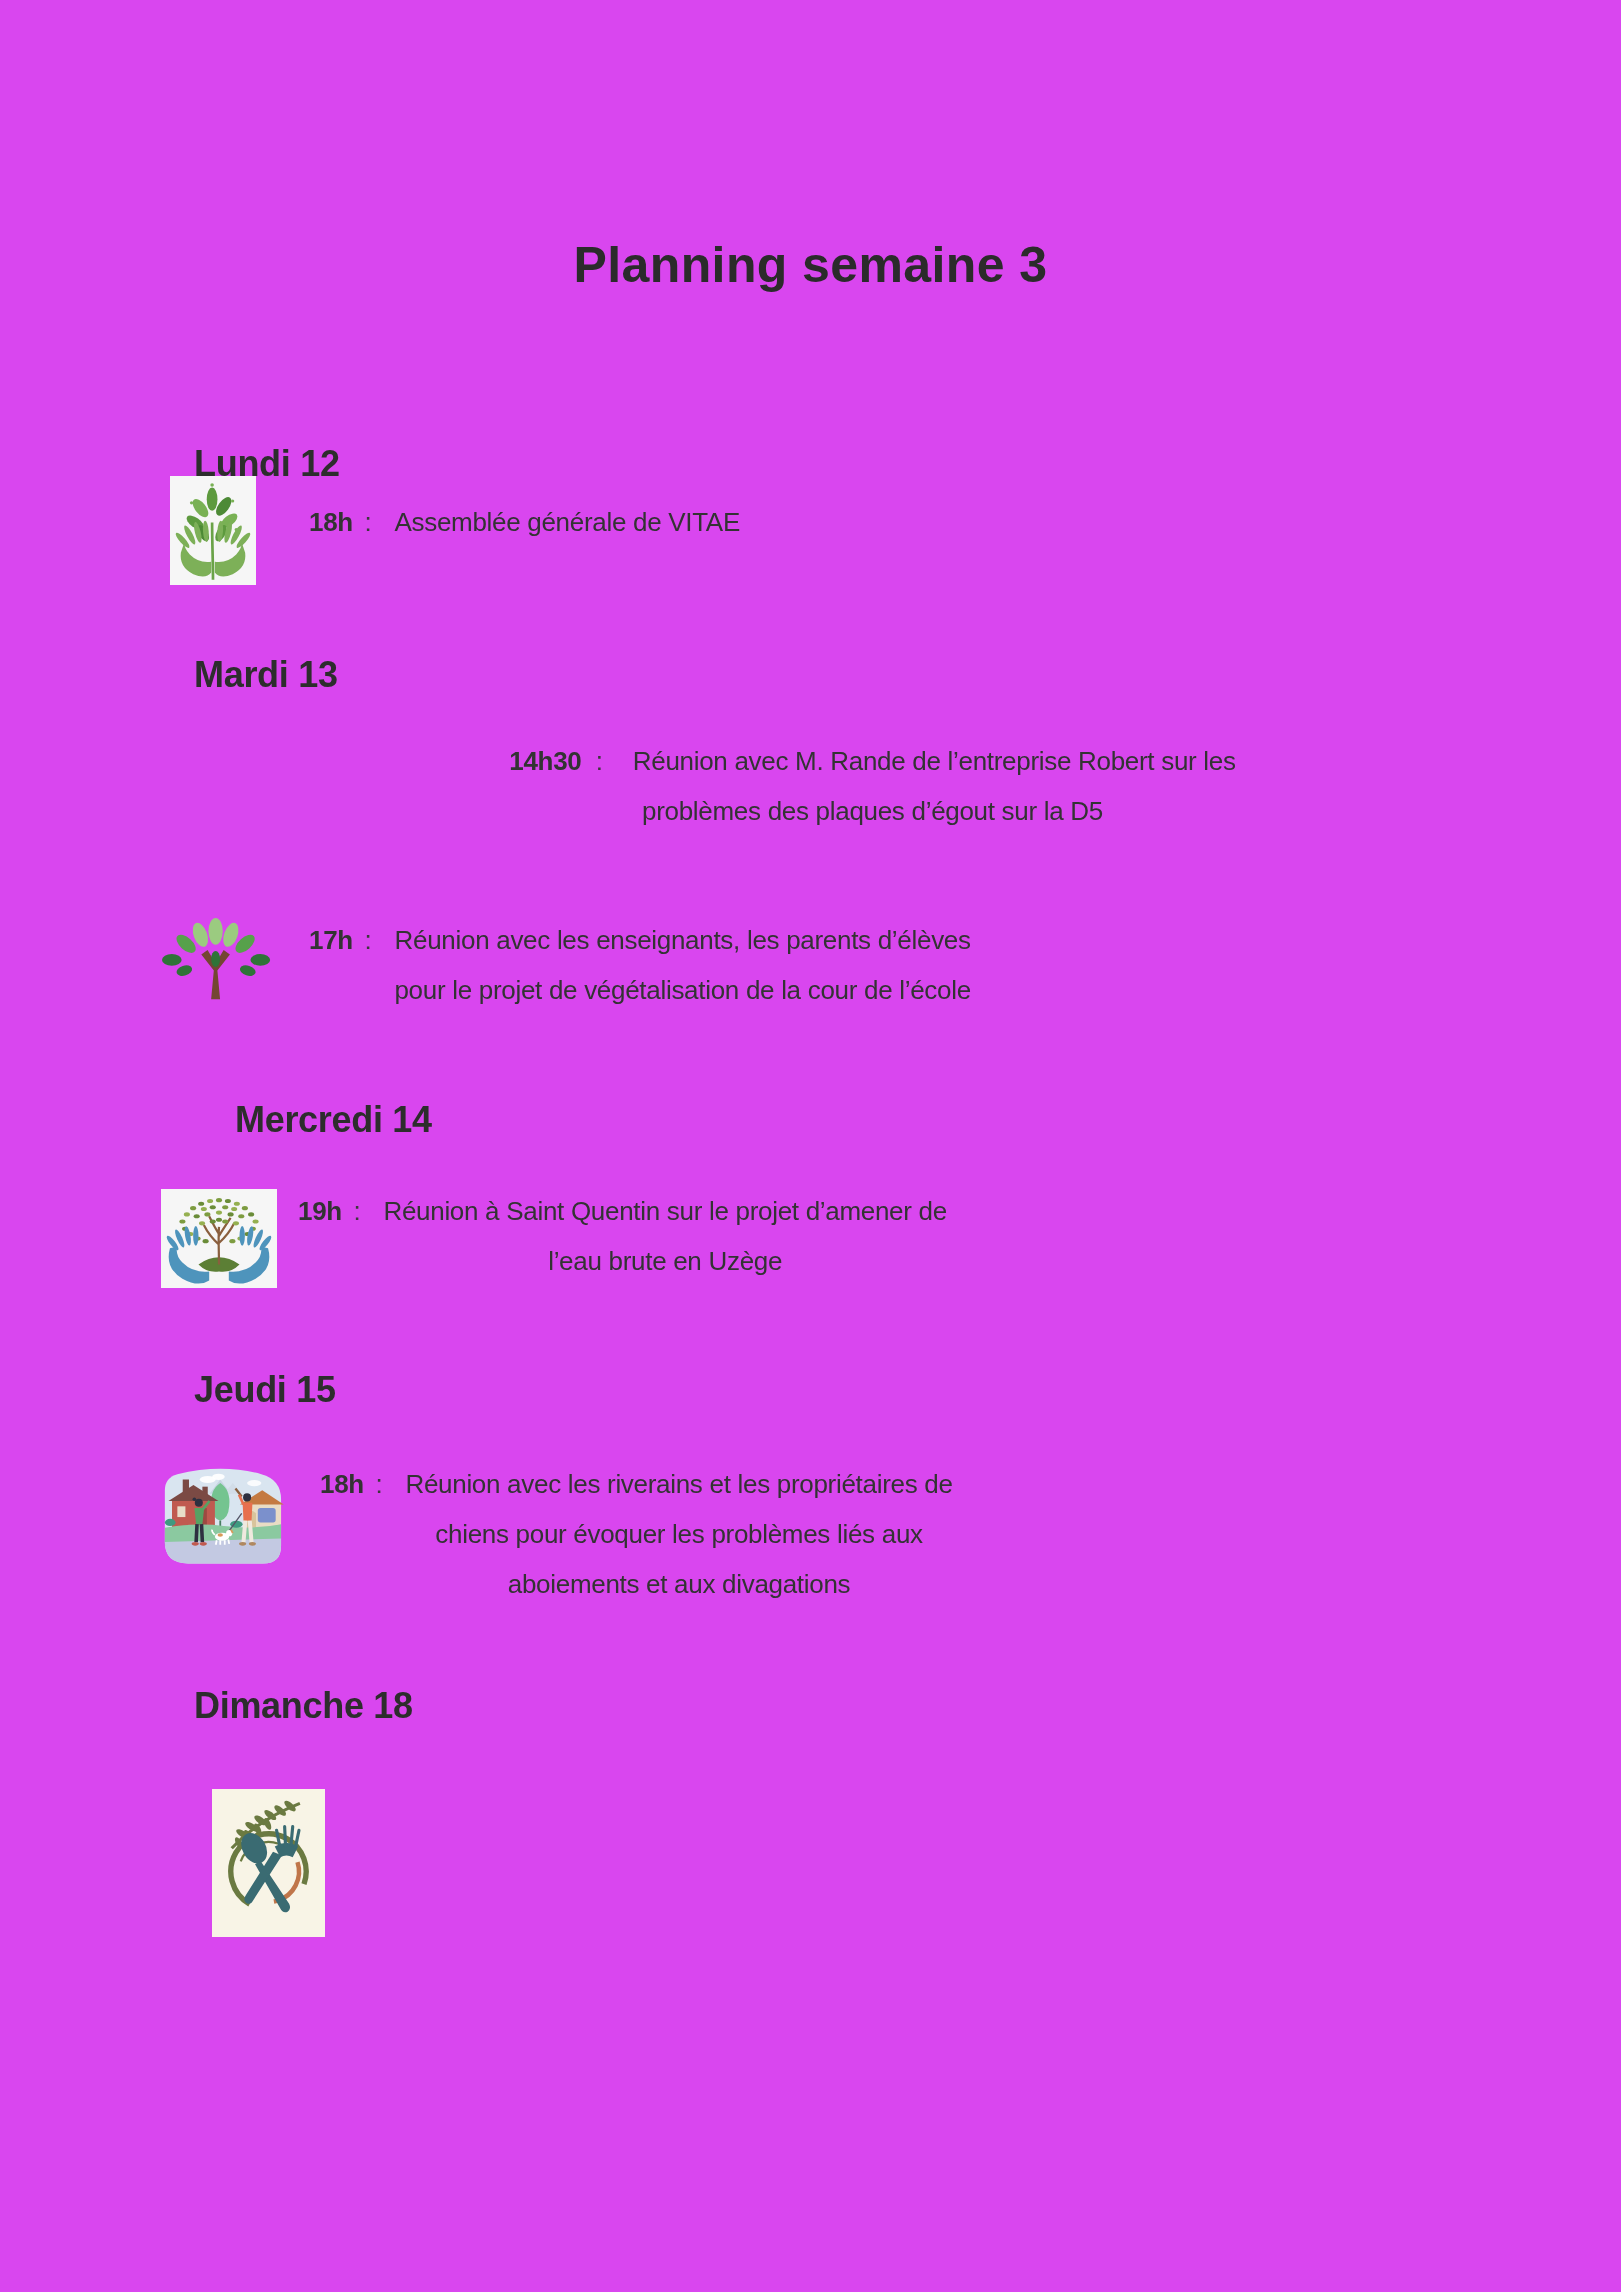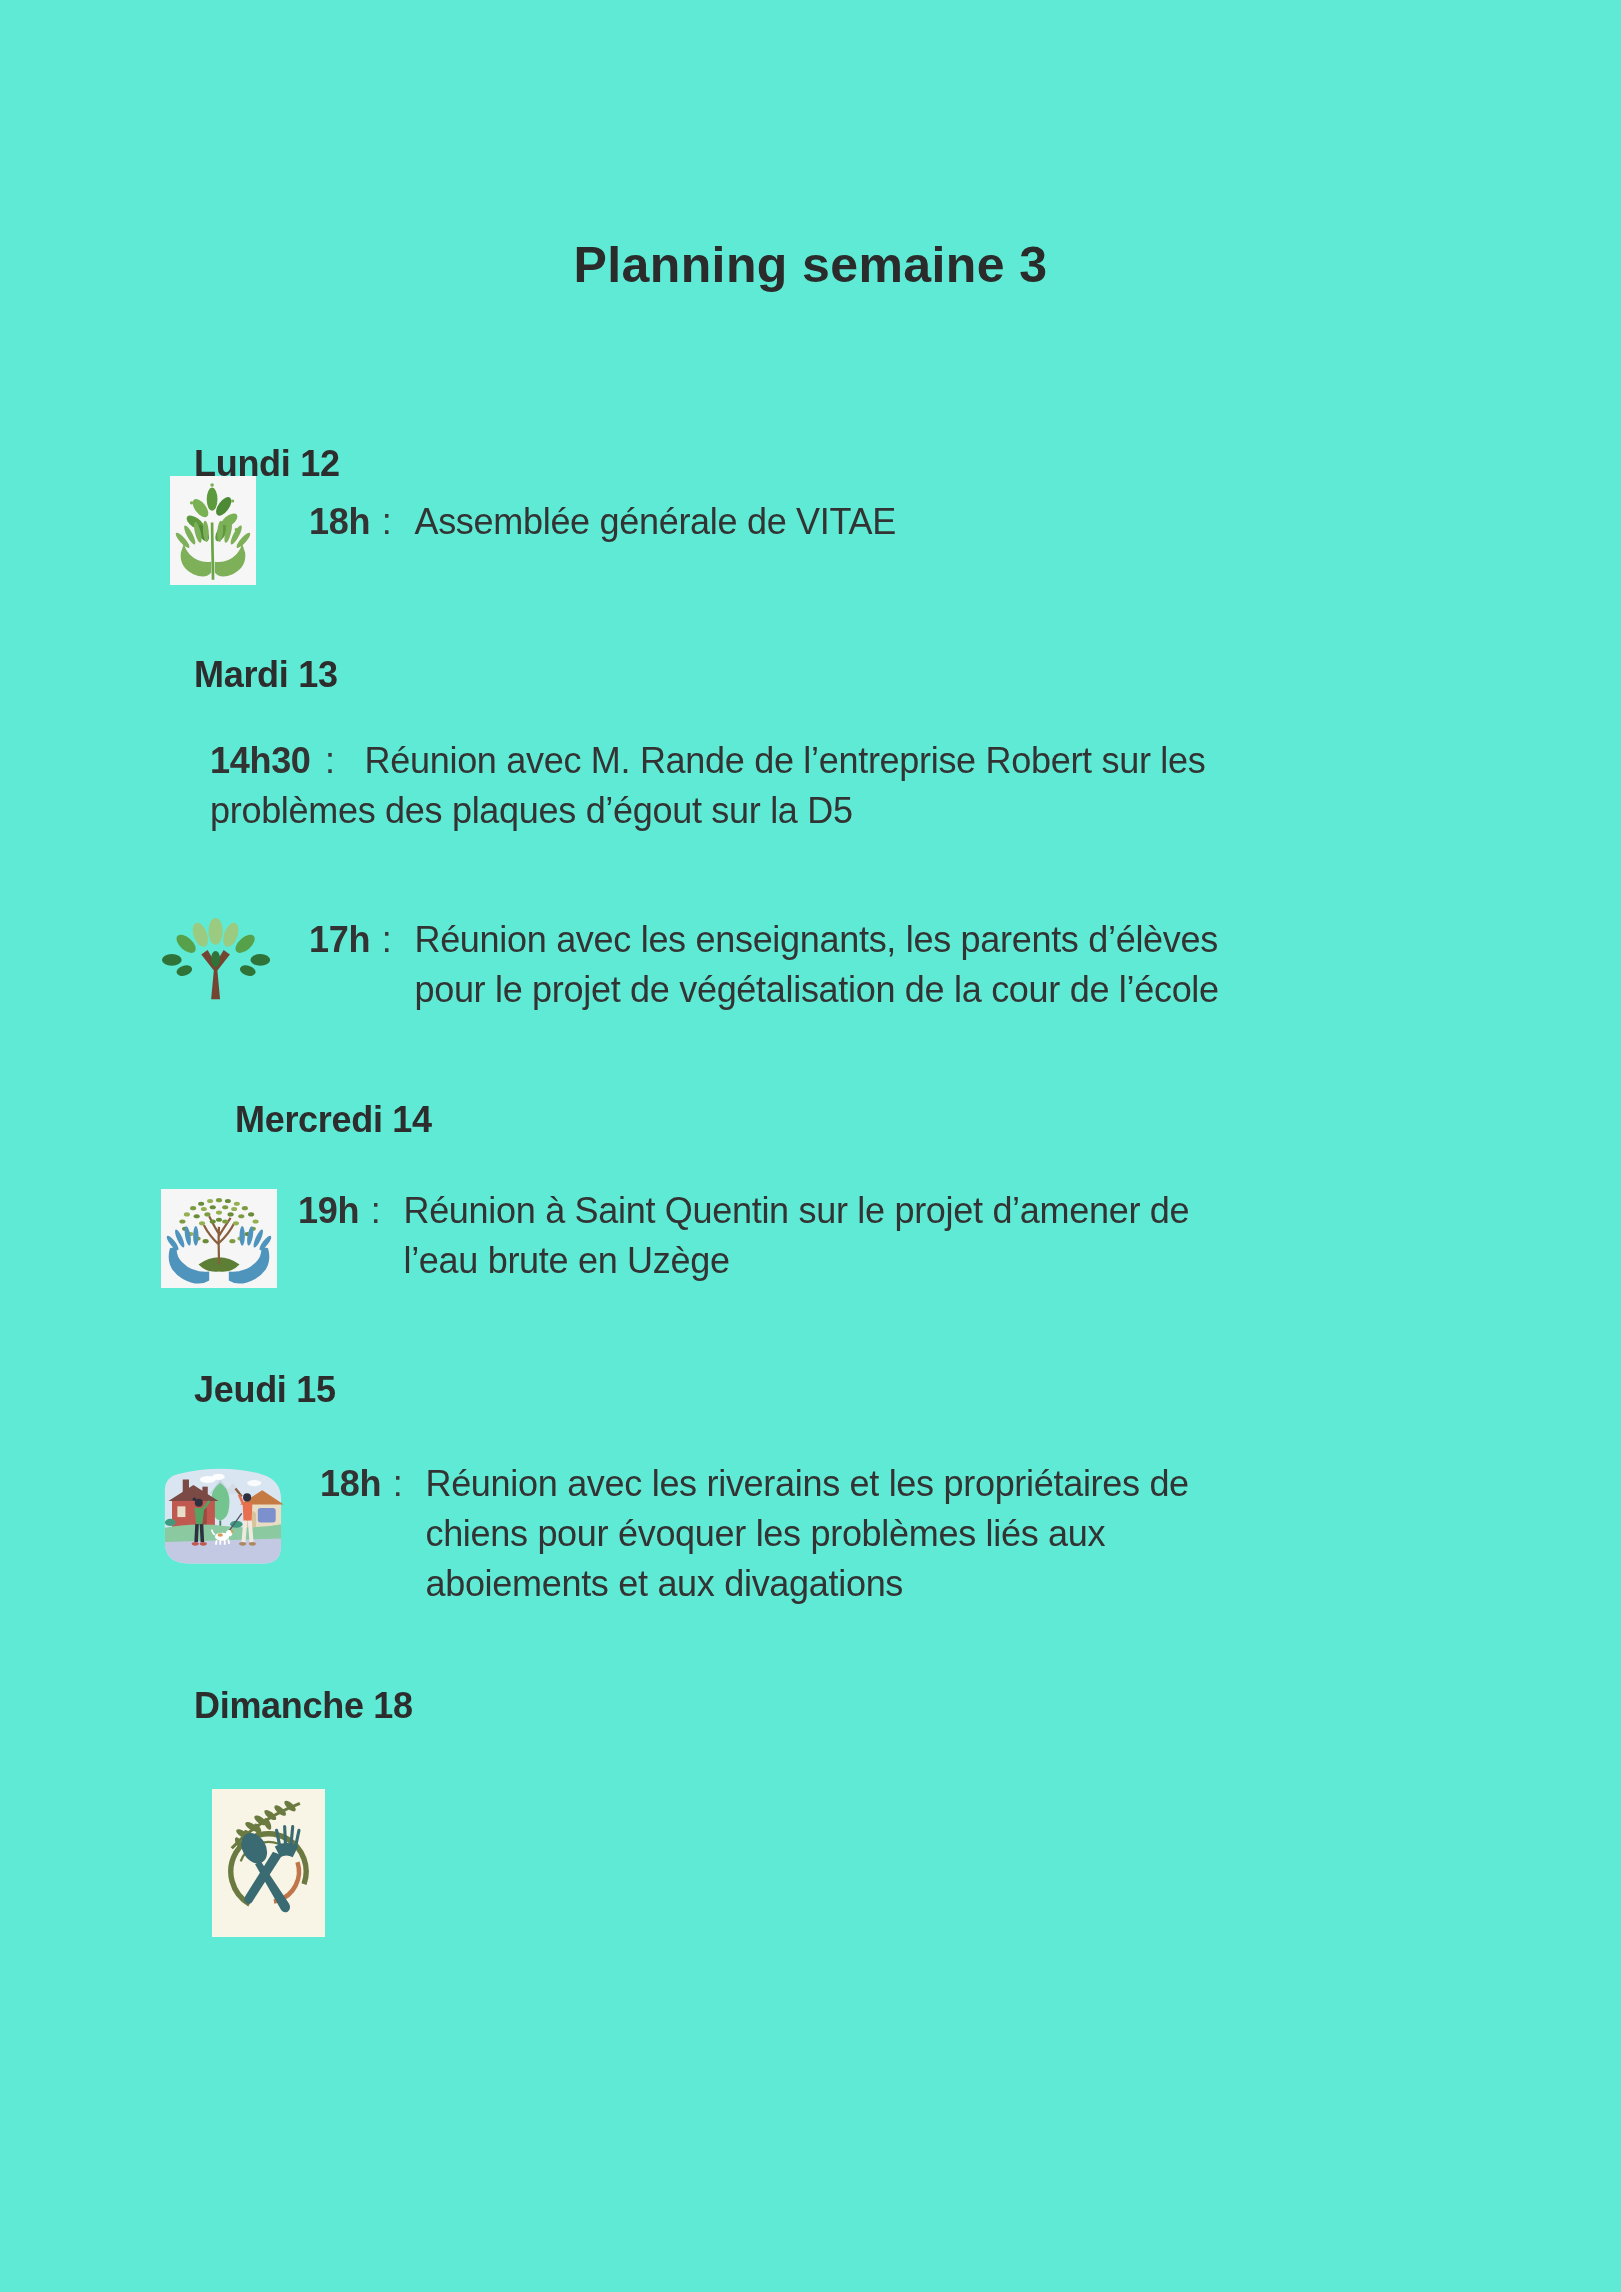--- a/index.html
+++ b/index.html
@@ -1,37 +1,38 @@
 <!DOCTYPE html>
 <html style="font-size:14.3px"><head>
 <meta charset="utf-8">
 <style>
   html,body { margin:0; padding:0; background:#ffffff; }
   .page {
     position:relative;
     width:1621px; height:2293px;
-    background:#5eead4;
+    background:#d946ef;
     font-family:"Liberation Sans", sans-serif;
     color:#333333;
     overflow:hidden;
   }
   .title {
     position:absolute; top:236px; left:0; width:100%;
     text-align:center; font-weight:bold; font-size:50px; line-height:59px;
     color:#2b2b2b; letter-spacing:0.4px;
   }
   .day-heading {
     position:absolute; left:194px;
     font-size:36px; line-height:39px; font-weight:bold;
     color:#2d2d2d; letter-spacing:-0.3px;
   }
   .event {
     position:absolute;
-    font-size:36px; line-height:50px; letter-spacing:-0.3px;
+    font-size:26px; line-height:50px; letter-spacing:-0.3px;
     color:#333333;
+    text-align:center;
   }
   .event.hang { display:flex; align-items:flex-start; }
   .time { font-weight:bold; white-space:nowrap; }
   .colon { margin:0 23px 0 11.6px; color:#3a3a3a; }
   .colon.wide { margin:0 30px 0 14.3px; }
   .desc { white-space:pre-line; }
   .event.flow .time, .event.flow .colon, .event.flow .desc { display:inline; }
   .icon-box {
     position:absolute;
     display:flex; align-items:center; justify-content:center;

